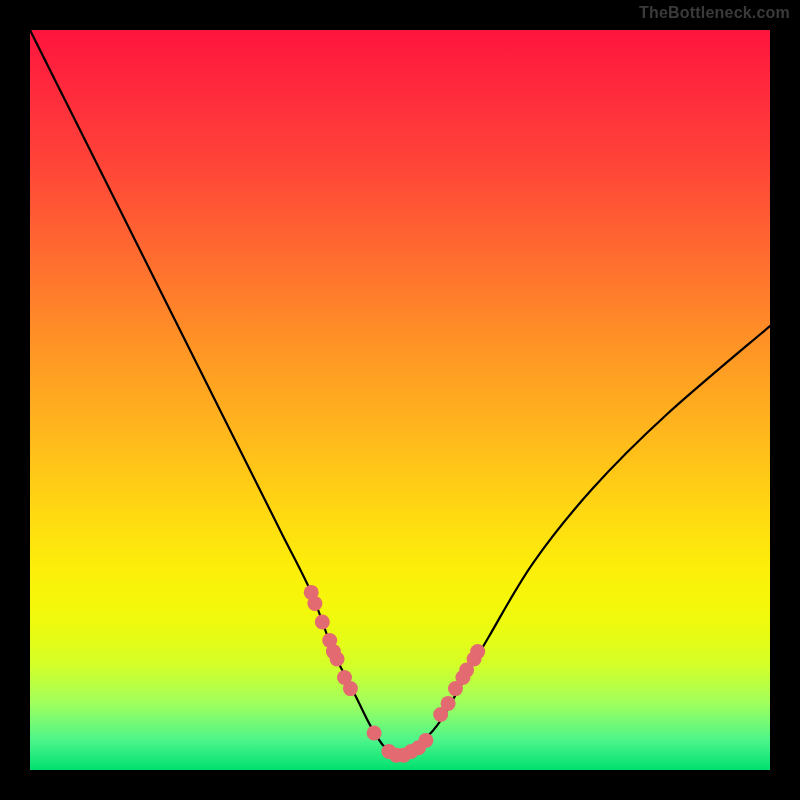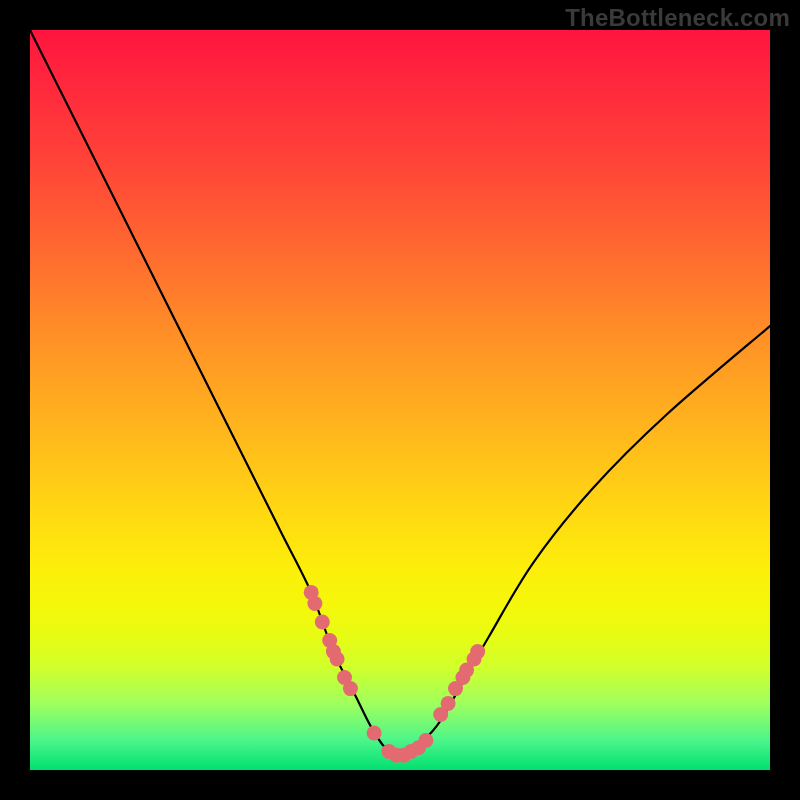--- a/index.html
+++ b/index.html
@@ -41,21 +41,21 @@
       #4cf58a 96%,
       #00e070 100%
     );
   }
 
   .watermark {
     position: absolute;
     top: 4px;
     right: 10px;
     font-family: Arial, Helvetica, sans-serif;
-    font-size: 24px;
+    font-size: 16px;
     font-weight: 600;
     color: #3a3a3a;
     letter-spacing: 0.2px;
     z-index: 10;
   }
 
   svg.curve {
     position: absolute;
     inset: 0;
     width: 740px;

